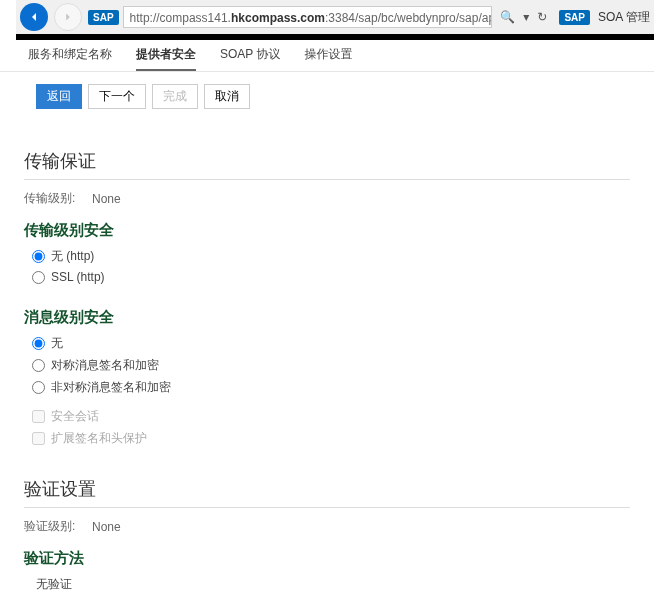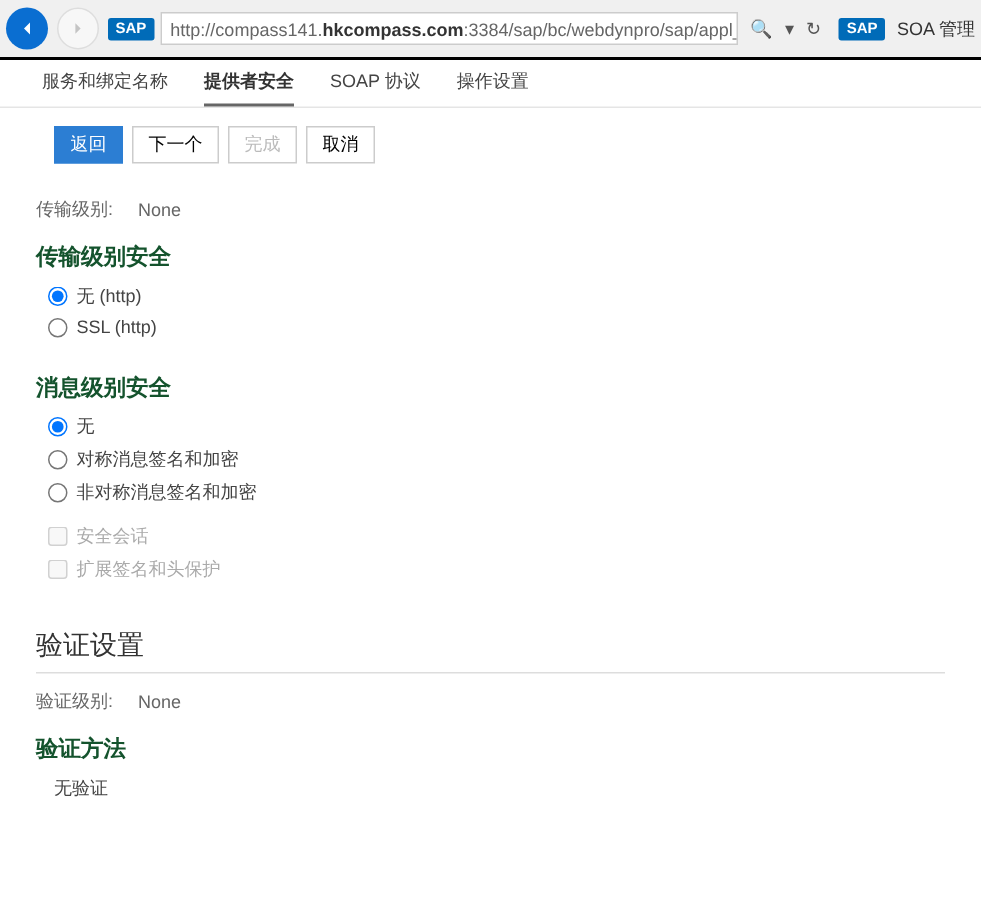--- a/index.html
+++ b/index.html
@@ -8,21 +8,22 @@
       font-size: 12px;
       background: #fff;
       color: #333;
     }
     .browser-chrome {
       height: 40px;
       background: #f0f0f0;
       display: flex;
       align-items: center;
       padding: 0 4px;
-      border-bottom: 2px solid #000000;
+      border-bottom: 6px solid #000000;
+      margin-left: 16px;
     }
     .back-btn {
       width: 28px;
       height: 28px;
       background: #0a6ed1;
       border-radius: 50%;
       display: flex;
       align-items: center;
       justify-content: center;
       margin-right: 6px;
@@ -202,20 +203,21 @@
 </div>
 
 <div class="toolbar">
   <button class="btn primary">返回</button>
   <button class="btn">下一个</button>
   <button class="btn disabled">完成</button>
   <button class="btn">取消</button>
 </div>
 
 <div class="content">
+  <div class="section-title">传输保证</div>
   <div class="field-row">
     <span class="field-label">传输级别:</span>
     <span>None</span>
   </div>
 
   <div class="subsection-title">传输级别安全</div>
   <label class="radio-row">
     <input type="radio" name="transport" checked="" style="">
     <span>无 (http)</span>
   </label>

